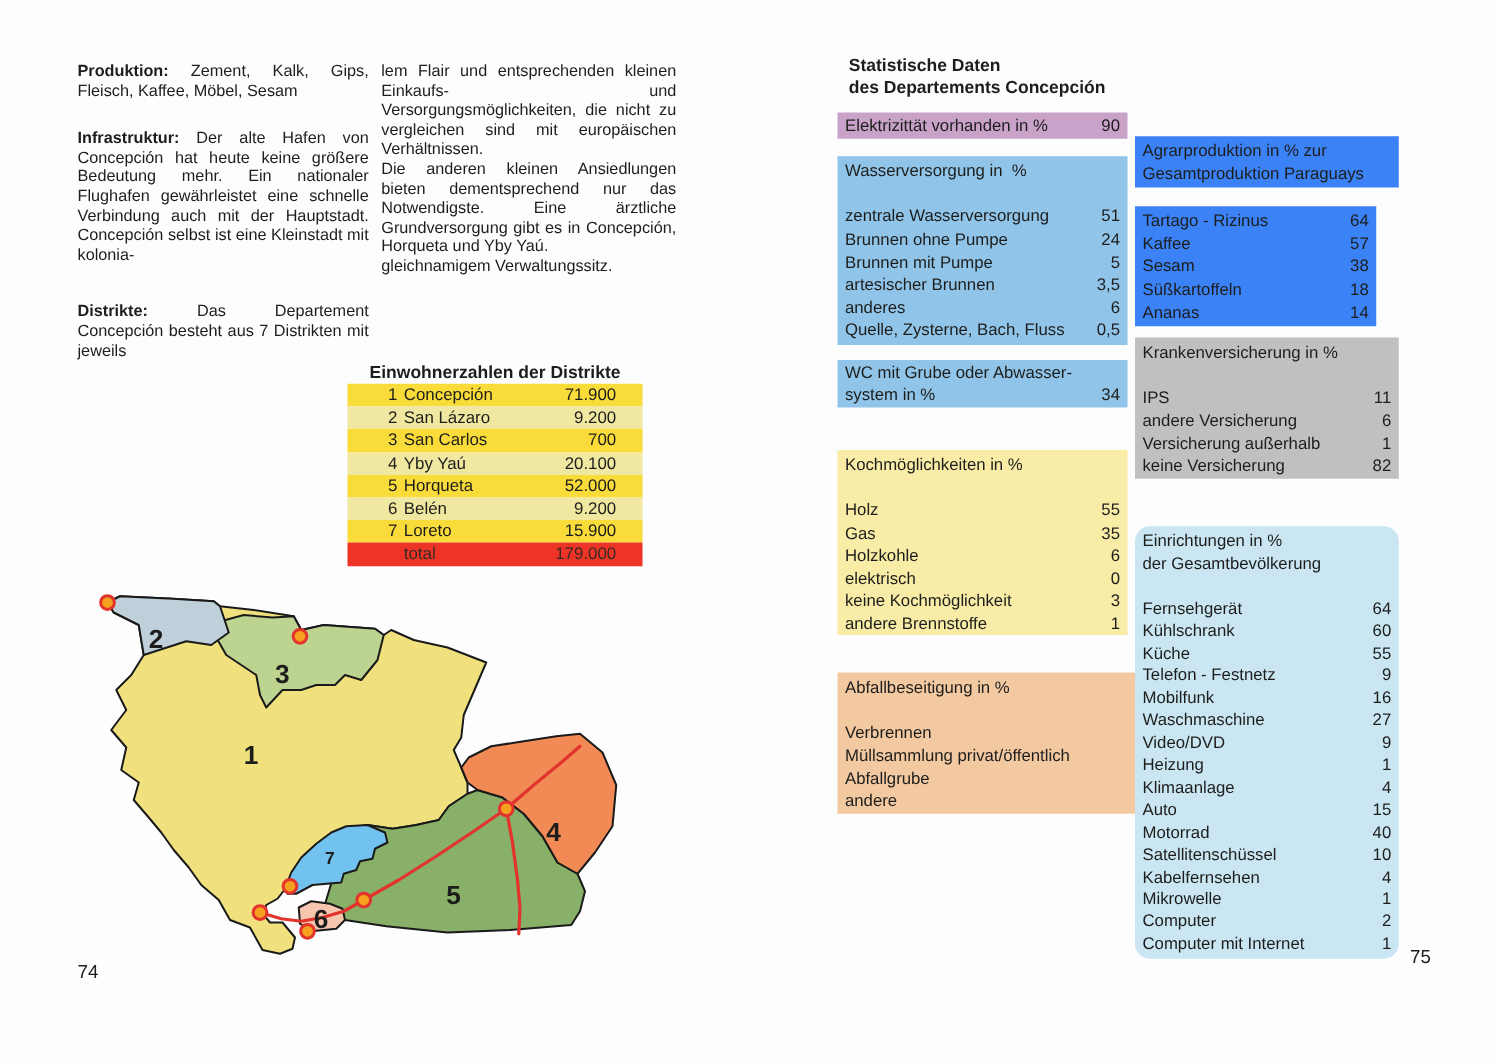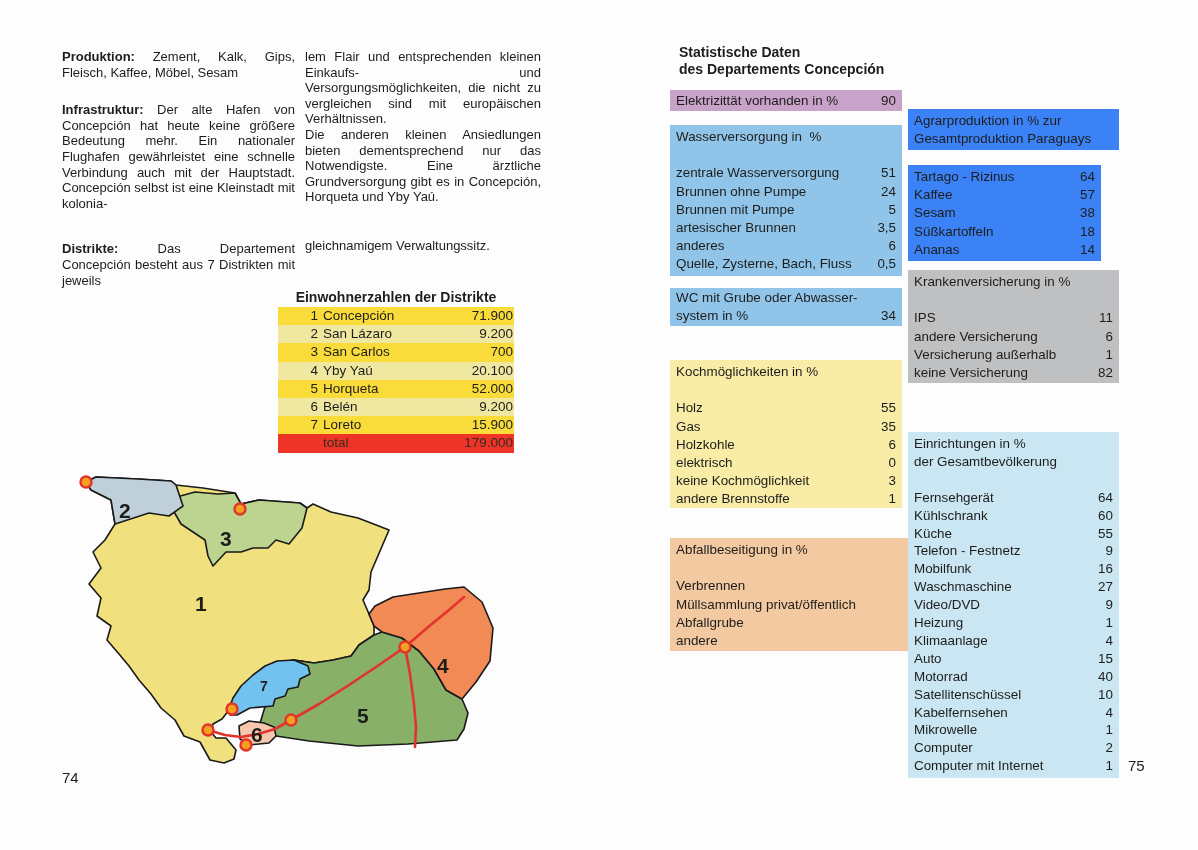--- a/index.html
+++ b/index.html
@@ -6,34 +6,34 @@
   #canvas{position:relative;width:1198px;height:850px;background:#fdfdfd;overflow:hidden;
           font-family:"Liberation Sans", sans-serif;color:#1d1d1b;}
 
   
   .txtcol{position:absolute;top:49px;font-size:13px;line-height:15.6px;text-align:justify;}
   .txtcol.c1{left:62px;width:233px;}
   .txtcol.c2{left:305px;width:236px;}
   .txtcol p{margin:0;}
   .c1 p.p1{margin-bottom:22px;}
   .c1 p.p2{margin-bottom:30px;}
-  .c2 p.p2{margin-bottom:33px;}
+  .c2 p.p2{}
   .txtcol b{font-weight:bold;}
 
   
   .pop-title{position:absolute;left:278px;top:289px;width:236px;text-align:center;
              font-weight:bold;font-size:14px;}
   .pop-table{position:absolute;left:278px;top:307px;width:236px;font-size:13.5px;}
   .pop-row{display:flex;height:18.2px;line-height:18.2px;align-items:center;}
   .pop-row:nth-of-type(odd){background:#F9DC3A;}
   .pop-row:nth-of-type(even){background:#F0E8A0;}
   .pop-row:last-of-type{background:#EE3426;color:#3a2a24;}
   .pop-num{width:40px;text-align:right;flex:0 0 auto;}
   .pop-name{flex:1 1 auto;padding-left:5px;}
-  .pop-val{flex:0 0 auto;text-align:right;padding-right:1px;}
+  .pop-val{flex:0 0 auto;text-align:right;padding-right:21px;}
 
   
   .map-wrap{position:absolute;left:63px;top:468px;width:452px;height:300px;}
   .map-label{font-family:"Liberation Sans",sans-serif;font-weight:bold;font-size:21px;fill:#1d1d1b;}
   .map-label.small{font-size:14px;}
 
   .pageno{position:absolute;font-size:15px;}
   .pageno.left{left:62px;top:769px;}
   .pageno.right{left:1128px;top:757px;}
 
@@ -49,21 +49,21 @@
 
   .pos-elec{left:670px;top:90px;width:232px;height:21px;padding:0 6px;}
   .pos-elec .brow{line-height:21px;}
   .pos-water{left:670px;top:125px;width:232px;height:151px;}
   .pos-wc{left:670px;top:288px;width:232px;height:38px;padding:1px 6px;}
   .pos-cook{left:670px;top:360px;width:232px;height:148px;}
   .pos-waste{left:670px;top:538px;width:272px;height:113px;}
   .pos-agrih{left:908px;top:90px;width:211px;height:41px;}
   .pos-agri{left:908px;top:146px;width:193px;height:96px;}
   .pos-insur{left:908px;top:270px;width:211px;height:113px;}
-  .pos-fac{left:908px;top:432px;width:211px;height:346px;}
+  .pos-fac{left:908px;top:421px;width:211px;height:346px;border-radius:12px;}
   .pos-fac .brow,.pos-fac .bheader{line-height:17.9px;}
   .pos-fac .bspacer{height:17.9px;}
 
   .bg-purple{background:#C9A2CA;}
   .bg-blue{background:#90C5E9;}
   .bg-paleyellow{background:#F8ECA7;}
   .bg-orange{background:#F3C9A1;}
   .bg-green{background:#3b82f6;margin-top:19px;}
   .bg-gray{background:#BFC0C2;}
   .bg-lightblue{background:#C9E6F2;}

